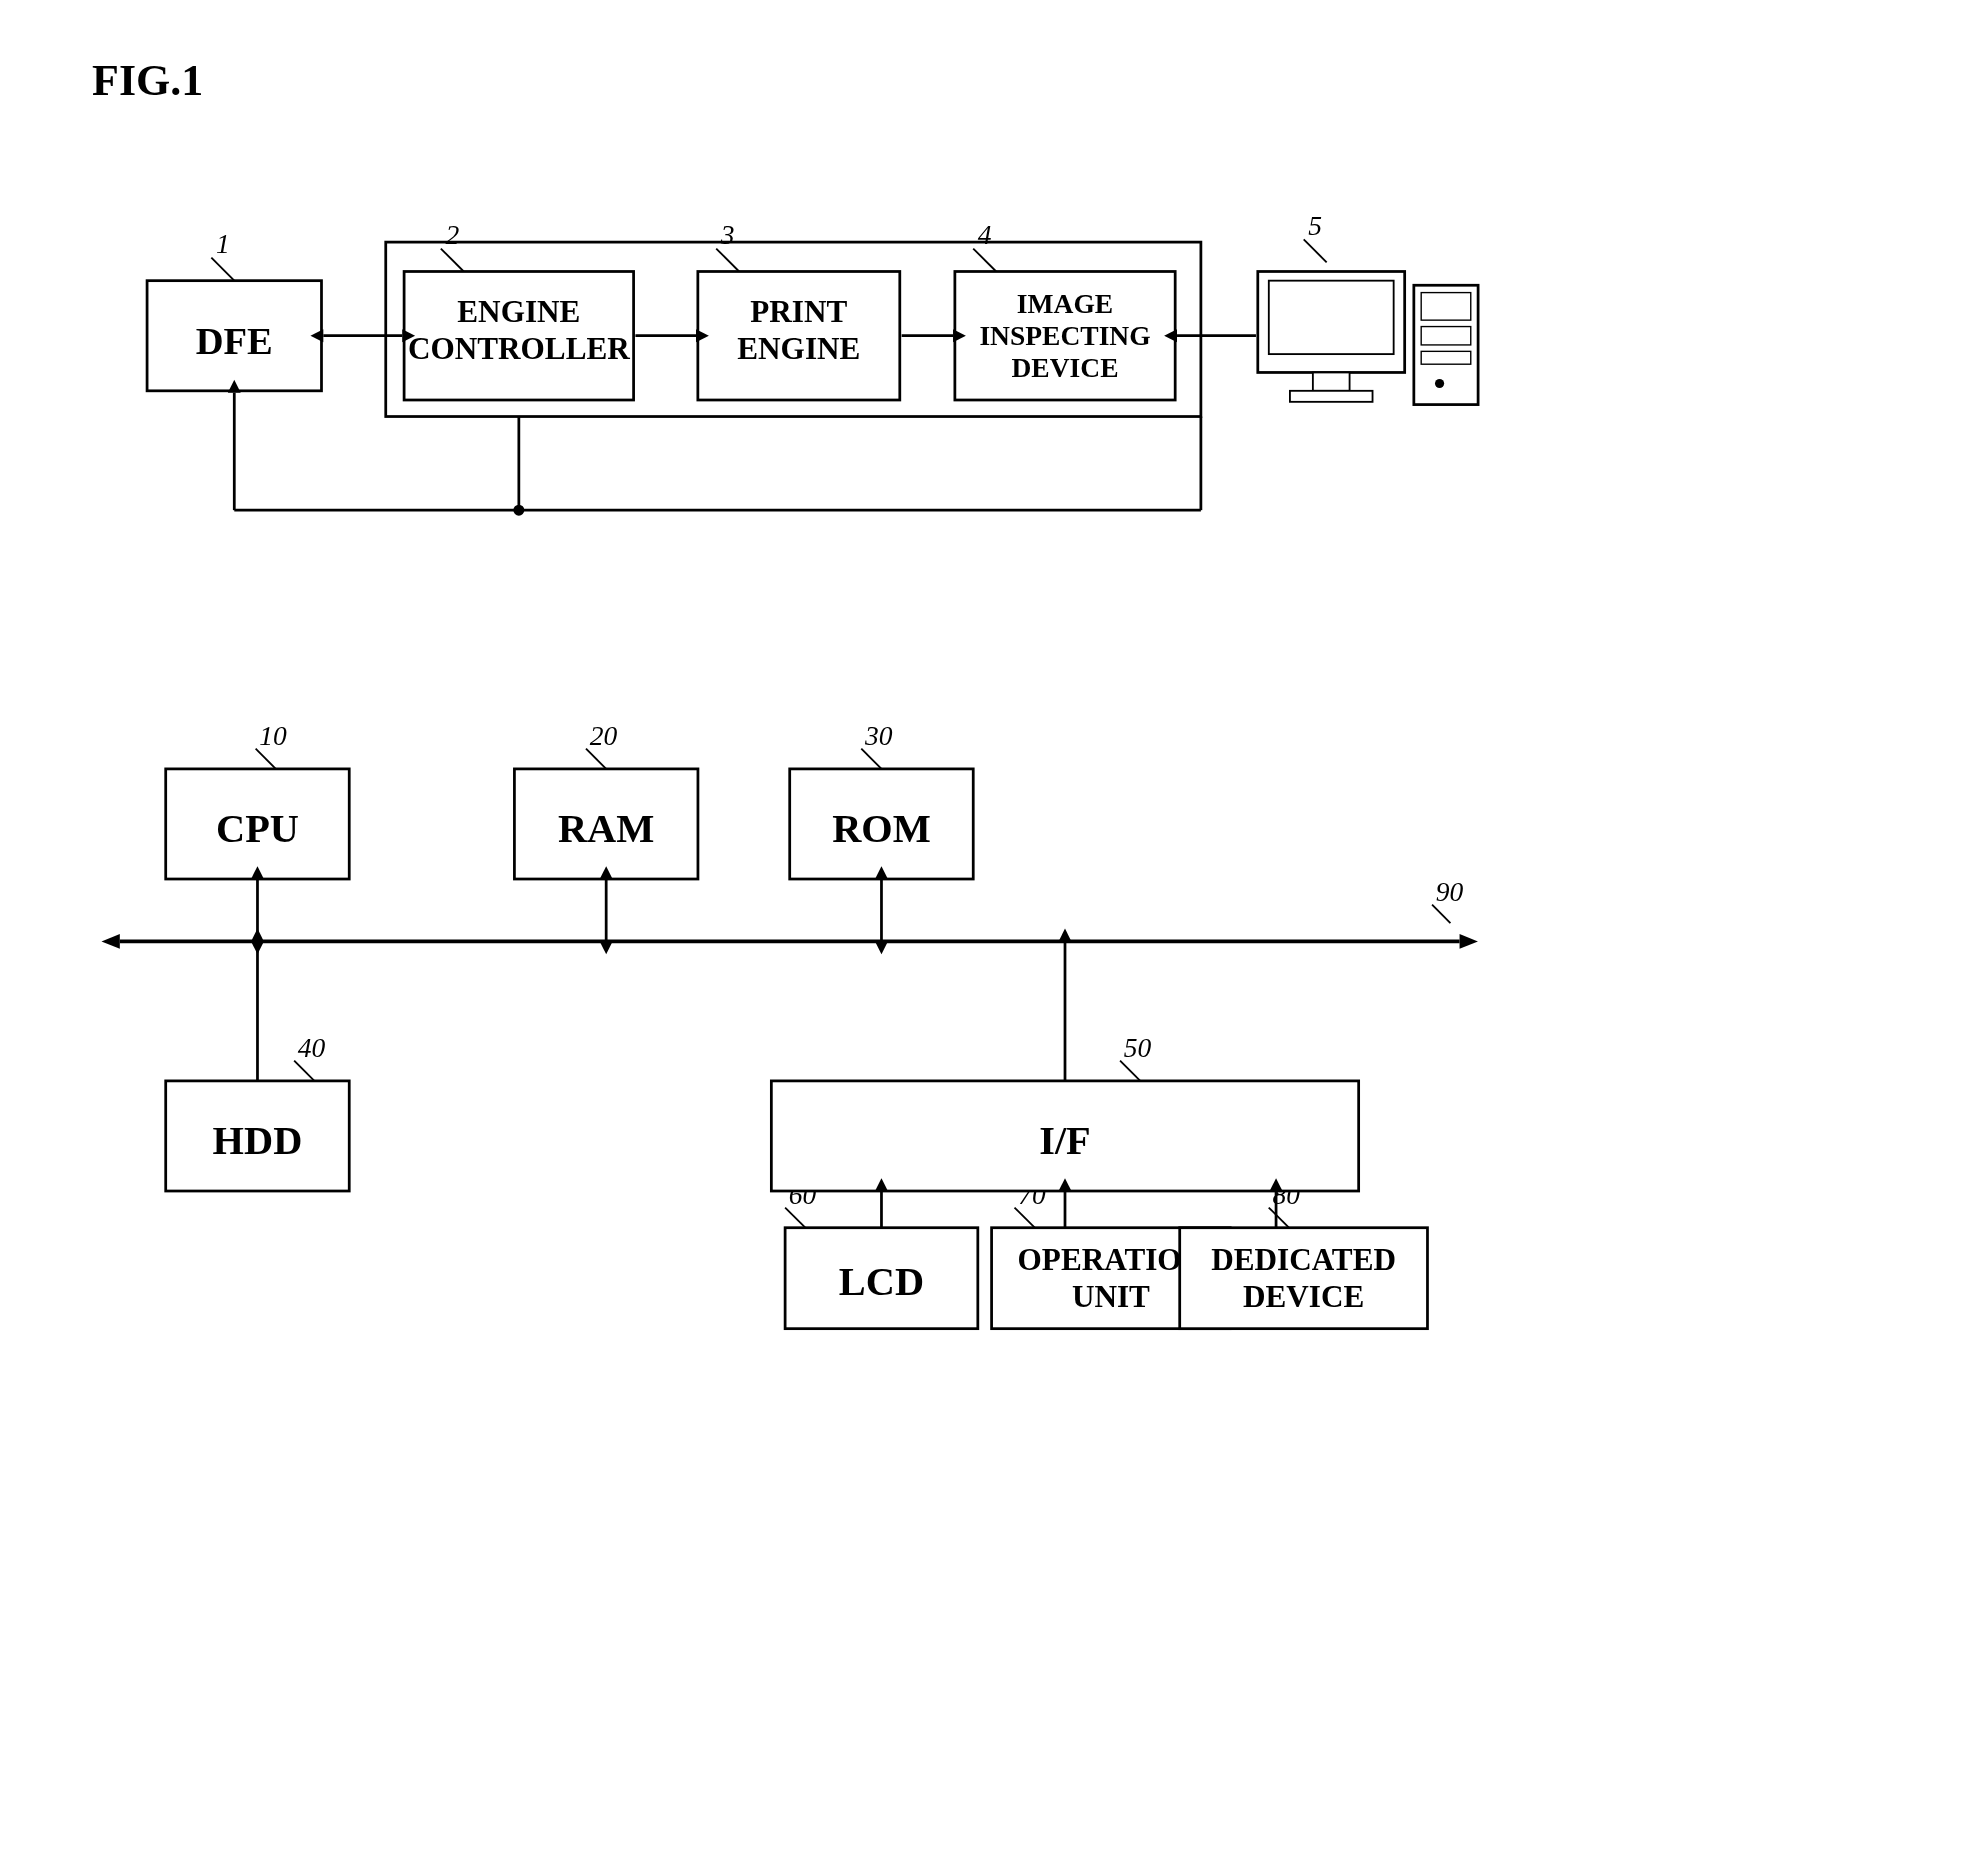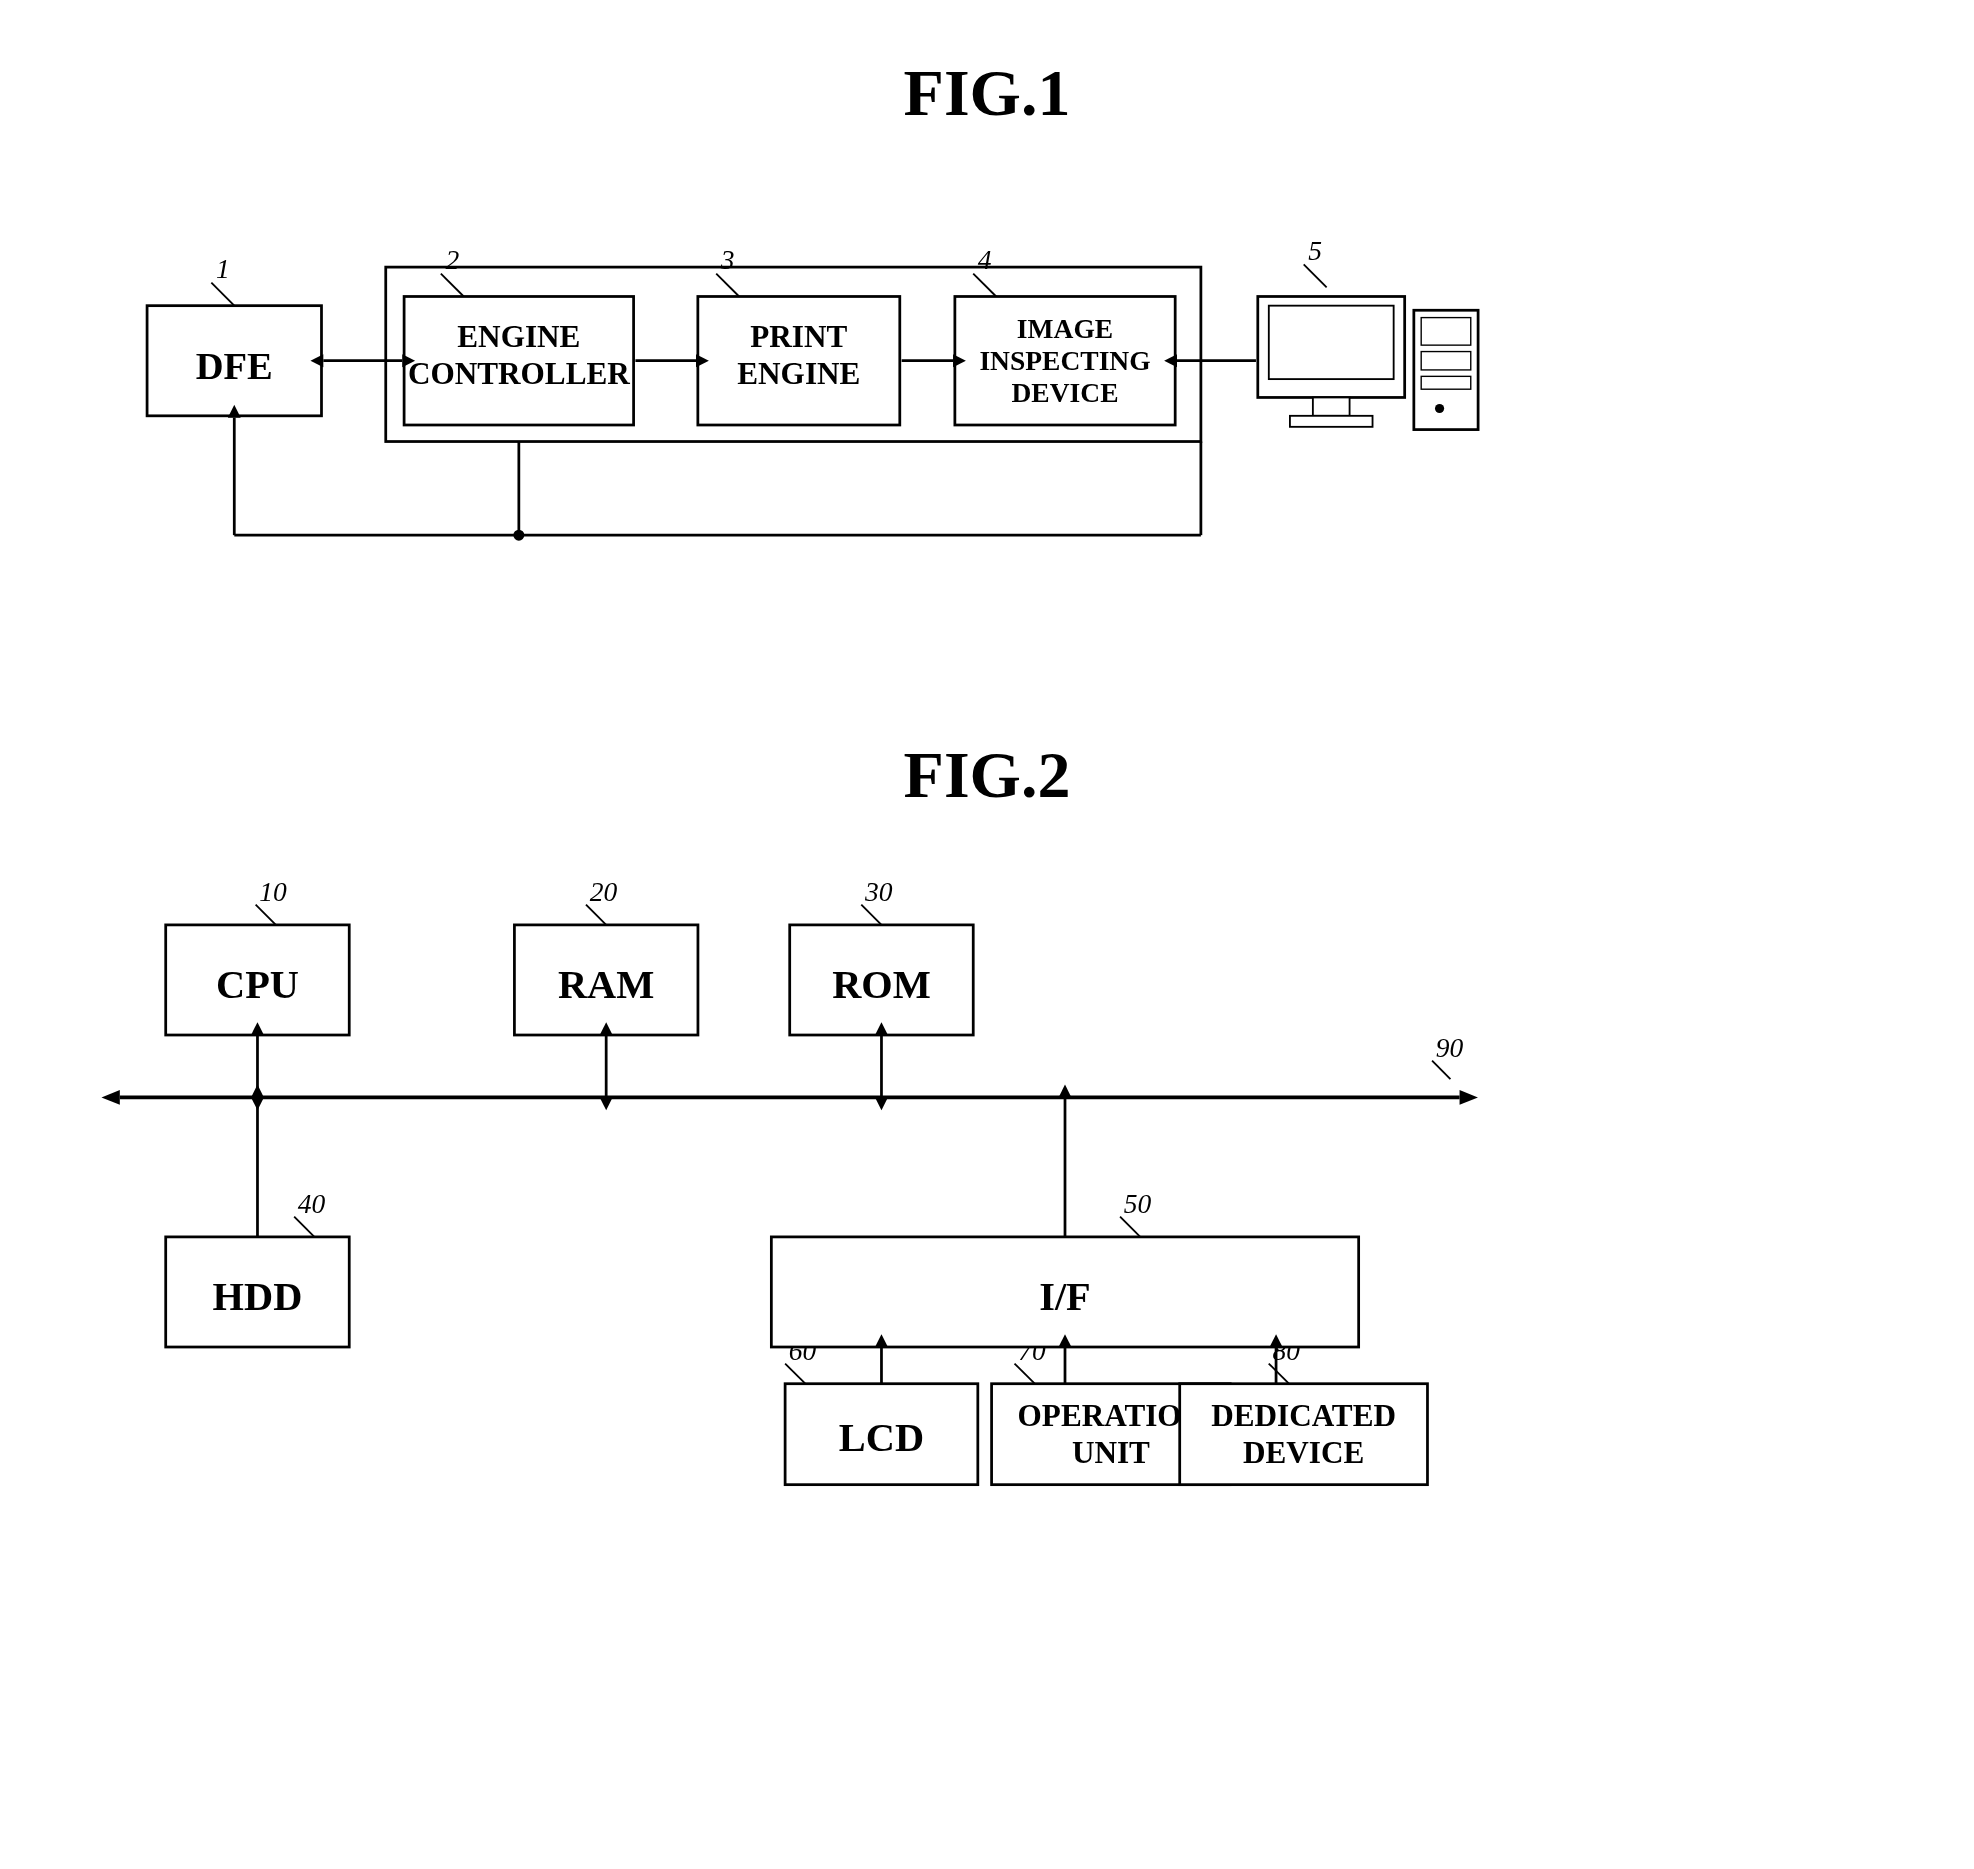--- a/index.html
+++ b/index.html
@@ -15,23 +15,23 @@
     .page {
       width: 1974px;
       min-height: 1870px;
       background: #fff;
       position: relative;
       padding: 55px 92px;
     }
 
     
     .fig-title {
-      font-size: 66px;
+      font-size: 44px;
       font-weight: bold;
-      text-align: center;
+      text-align: left;
       margin-bottom: 55px;
     }
 
     .fig1-container {
       position: relative;
       width: 100%;
       height: 478px;
       margin-bottom: 73px;
     }
 
@@ -127,21 +127,20 @@
 
       <line x1="155" y1="242" x2="155" y2="370" stroke="black" stroke-width="3"></line>
       <polygon points="148,242 155,228 162,242" fill="black"></polygon>
 
       <line x1="465" y1="268" x2="465" y2="370" stroke="black" stroke-width="3"></line>
       <circle cx="465" cy="370" r="6" fill="black"></circle>
 
     </svg>
   </div>
 
-  <div class="fig-title">FIG.2</div>
 
   <div class="fig2-container">
     <svg class="diagram-svg" viewBox="0 0 1950 680" xmlns="http://www.w3.org/2000/svg">
 
       <line x1="178" y1="40" x2="200" y2="62" stroke="#000" stroke-width="2"></line>
       <text x="182" y="36" font-size="30" font-style="italic" font-family="Times New Roman">10</text>
 
       <line x1="538" y1="40" x2="560" y2="62" stroke="#000" stroke-width="2"></line>
       <text x="542" y="36" font-size="30" font-style="italic" font-family="Times New Roman">20</text>
 

